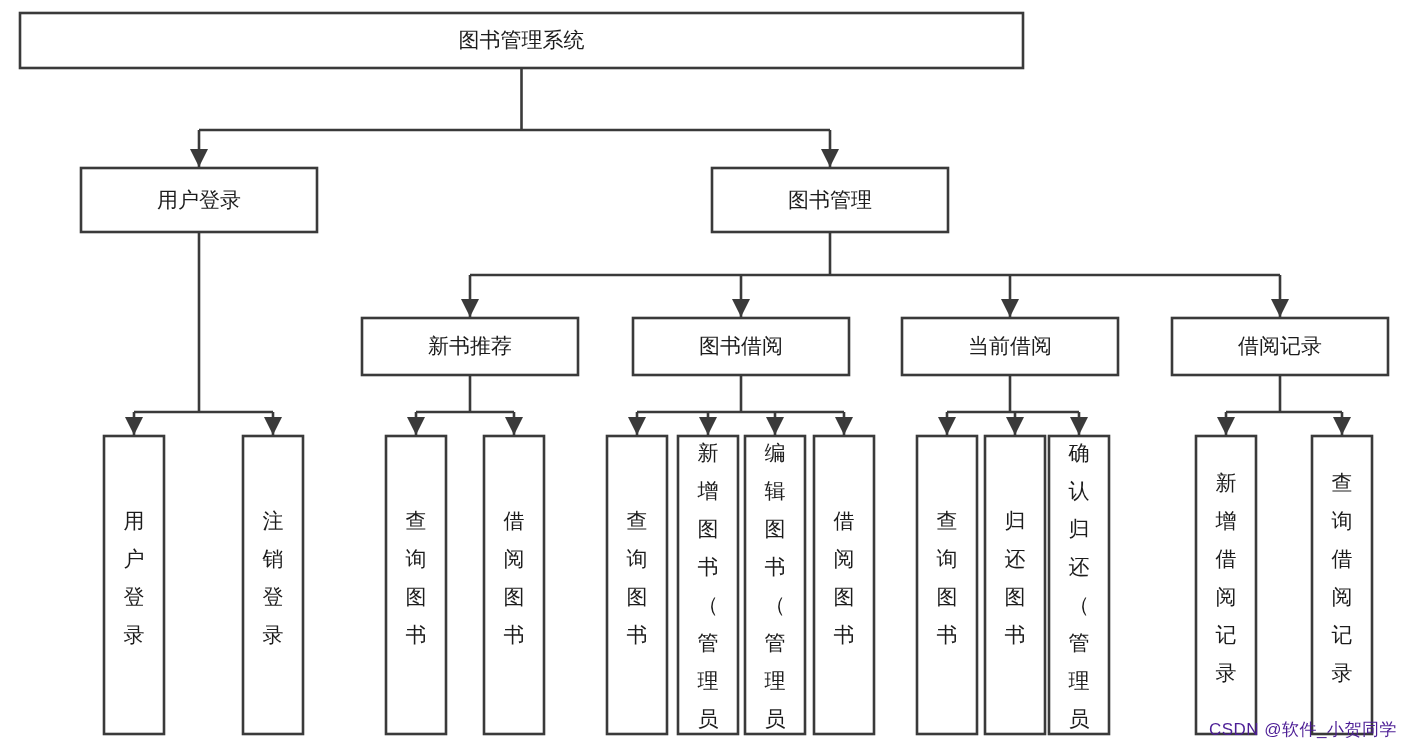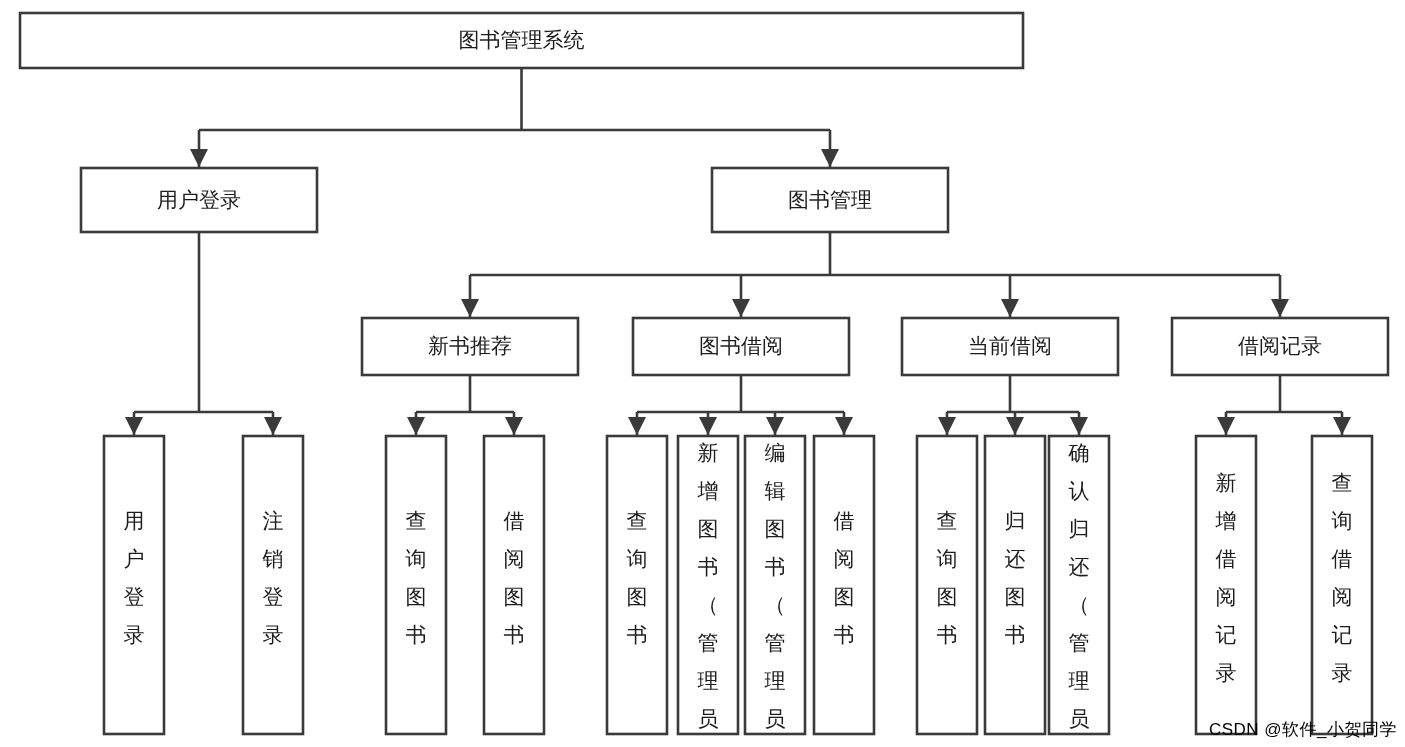--- a/index.html
+++ b/index.html
@@ -53,21 +53,21 @@
   .arrow-head {
     fill: #3a3a3a;
     stroke: none;
   }
   .watermark {
     position: absolute;
     right: 8px;
     bottom: 6px;
     font-family: "Liberation Sans", sans-serif;
     font-size: 17px;
-    color: #000000;
+    color: #4c1d95;
     white-space: nowrap;
     letter-spacing: 0.5px;
   }
 </style>
 </head>
 <body>
 
 <div id="diagram-root">
   <svg class="diagram" viewBox="0 0 1405 747" xmlns="http://www.w3.org/2000/svg">
     <g id="connectors-layer">

